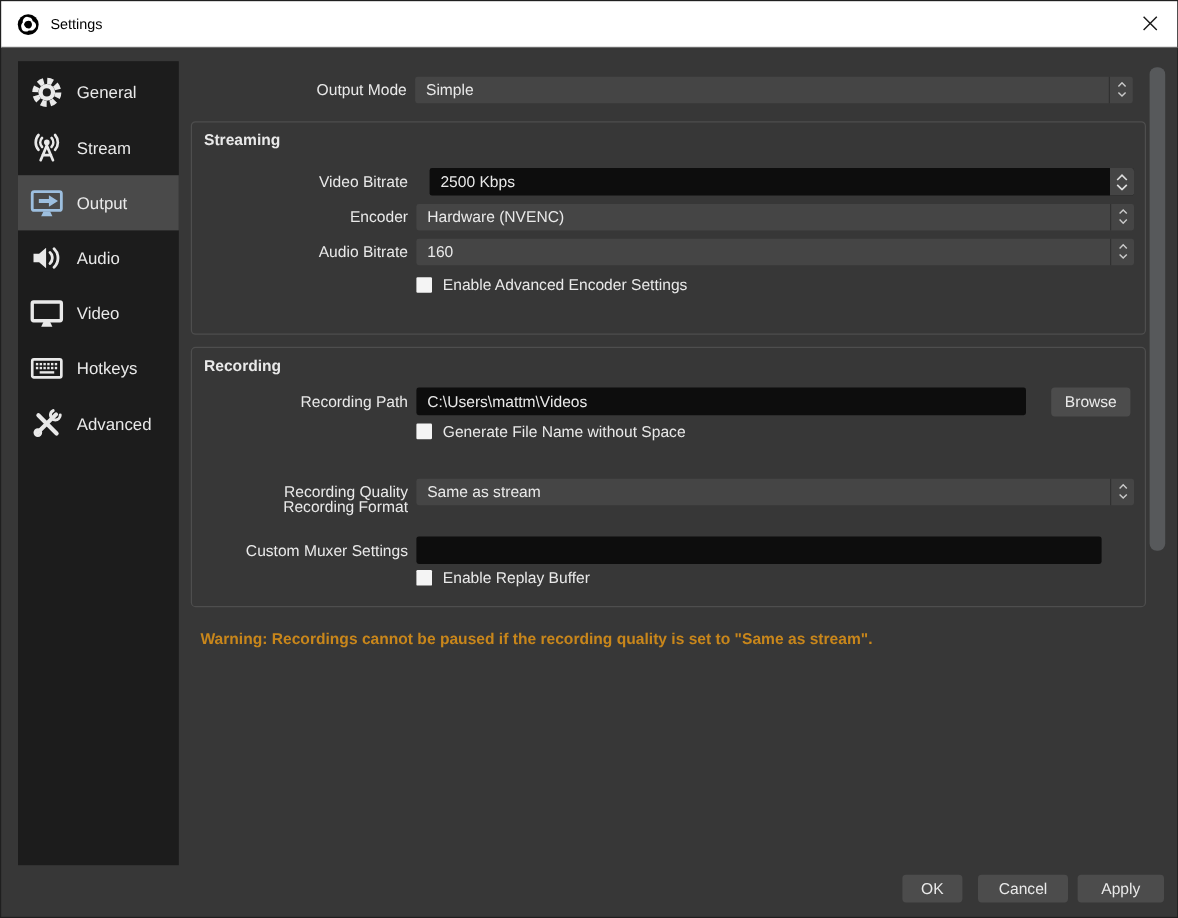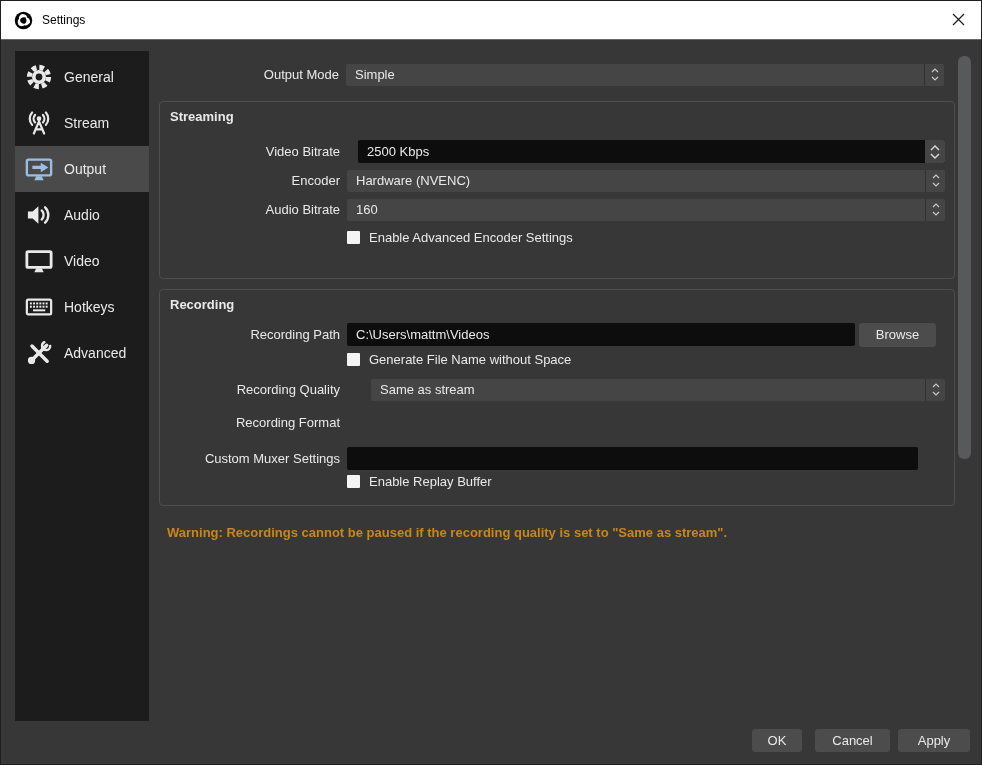--- a/index.html
+++ b/index.html
@@ -38,22 +38,22 @@
     display:flex;align-items:center;padding-left:9px;box-sizing:border-box;}
   .checkbox{width:13px;height:13px;background:#f4f4f4;border-radius:1px;flex:none;}
   .cb-label{color:#e9e9e9;font-size:13px;margin-left:9px;white-space:nowrap;}
   
   .groupbox{position:absolute;border:1px solid #4e4e4e;border-radius:4px;box-sizing:border-box;}
   .group-title{position:absolute;left:10px;top:7px;font-size:13px;font-weight:bold;color:#e9e9e9;}
   
   .warning{position:absolute;left:166px;top:524px;font-size:13px;font-weight:bold;color:#c8861b;}
   .btn{position:absolute;height:23px;background:#4c4c4c;border-radius:3px;color:#e9e9e9;font-size:13px;
     display:flex;align-items:center;justify-content:center;}
-  .browse-btn{height:24px;width:77px;background:#4c4c4c;border-radius:3px;color:#e9e9e9;font-size:13px;
-    display:flex;align-items:center;justify-content:center;margin-left:4px;flex:none;}
+  .browse-btn{height:24px;width:66px;background:#4c4c4c;border-radius:3px;color:#e9e9e9;font-size:13px;
+    display:flex;align-items:center;justify-content:center;margin-left:21px;flex:none;}
   .scroll-thumb{position:absolute;left:957px;top:55px;width:13px;height:403px;background:#57595b;border-radius:6px;}
 </style>
 </head>
 <body>
 
 <div class="titlebar">
   <span class="logo">
     <svg viewBox="0 0 24 24">
         <circle cx="12" cy="12" r="11" fill="#000"></circle>
       <g fill="#fff">
@@ -247,21 +247,21 @@
     <div class="browse-btn">
       <span>Browse</span>
     </div>
   </div>
 
   <div class="row" style="left:187px;top:62px;height:14px;">
     <span class="checkbox"></span>
     <span class="cb-label">Generate File Name without Space</span>
   </div>
 
-  <div class="row" style="left:0px;top:88px;width:785px;gap:24px;">
+  <div class="row" style="left:0px;top:108px;width:785px;">
     <span class="lbl">Recording Quality</span>
     <div class="combo">
       <span>Same as stream</span>
       <span class="arrows">
         <svg width="8" height="5" viewBox="0 0 8 5">
             <path d="M1 4 L4 1 L7 4" fill="none" stroke="#c9c9c9" stroke-width="1.2"></path>
           </svg>
         <svg width="8" height="5" viewBox="0 0 8 5">
             <path d="M1 1 L4 4 L7 1" fill="none" stroke="#c9c9c9" stroke-width="1.2"></path>
           </svg>

